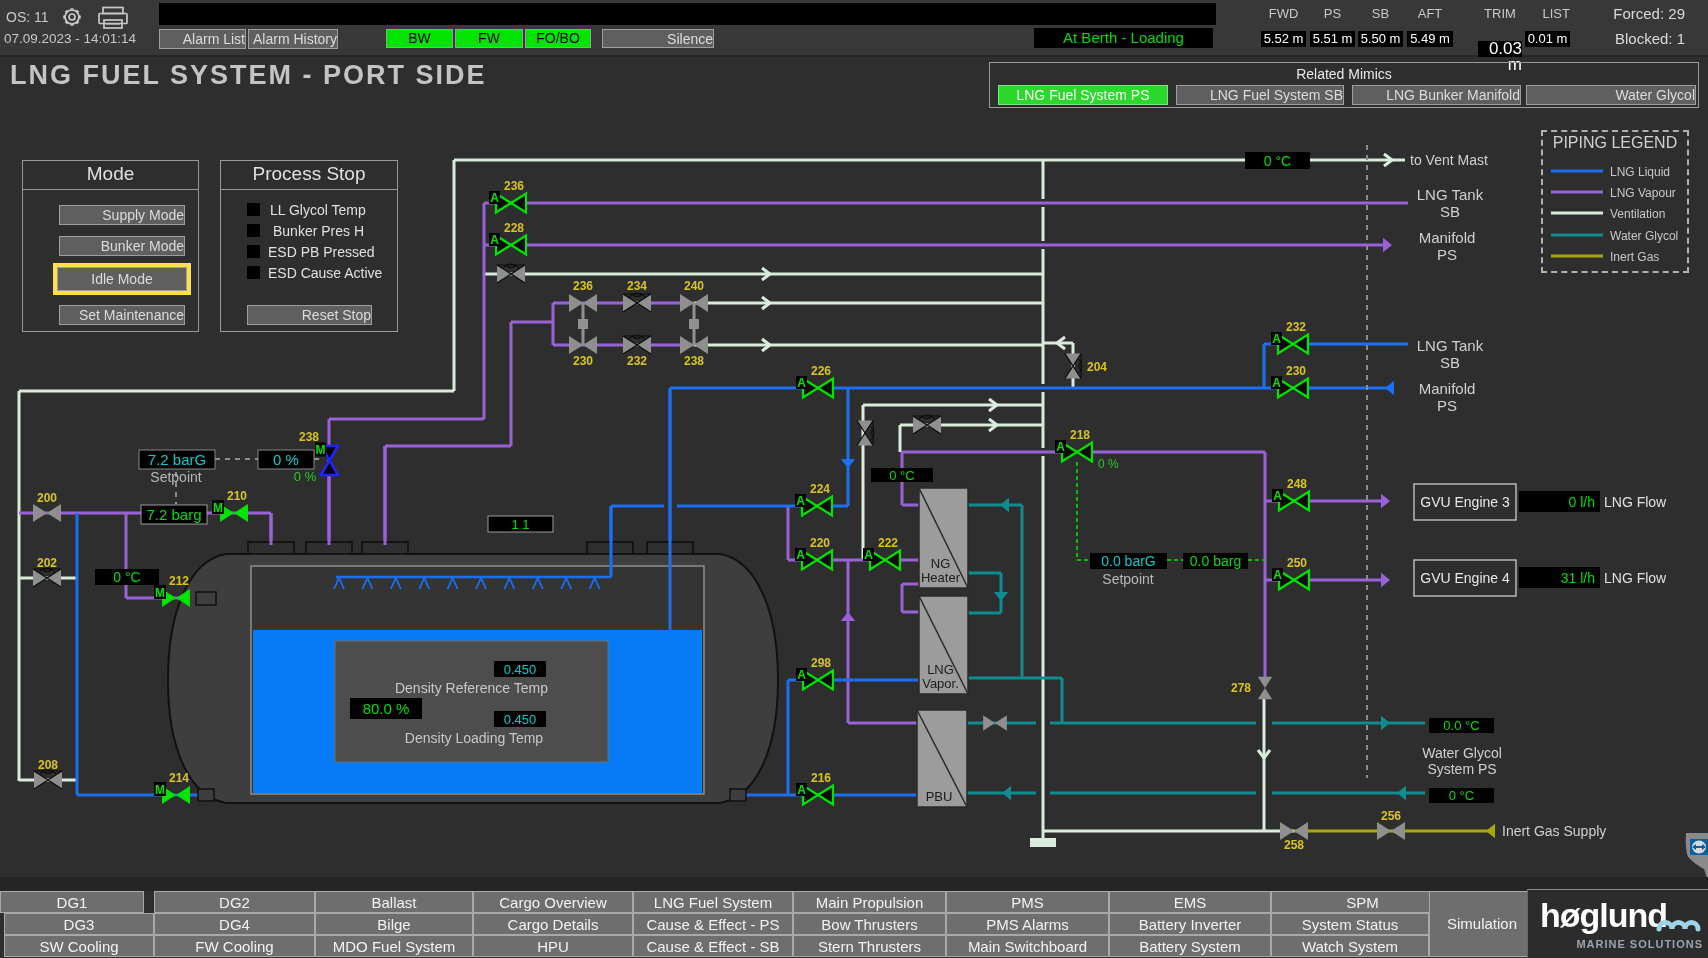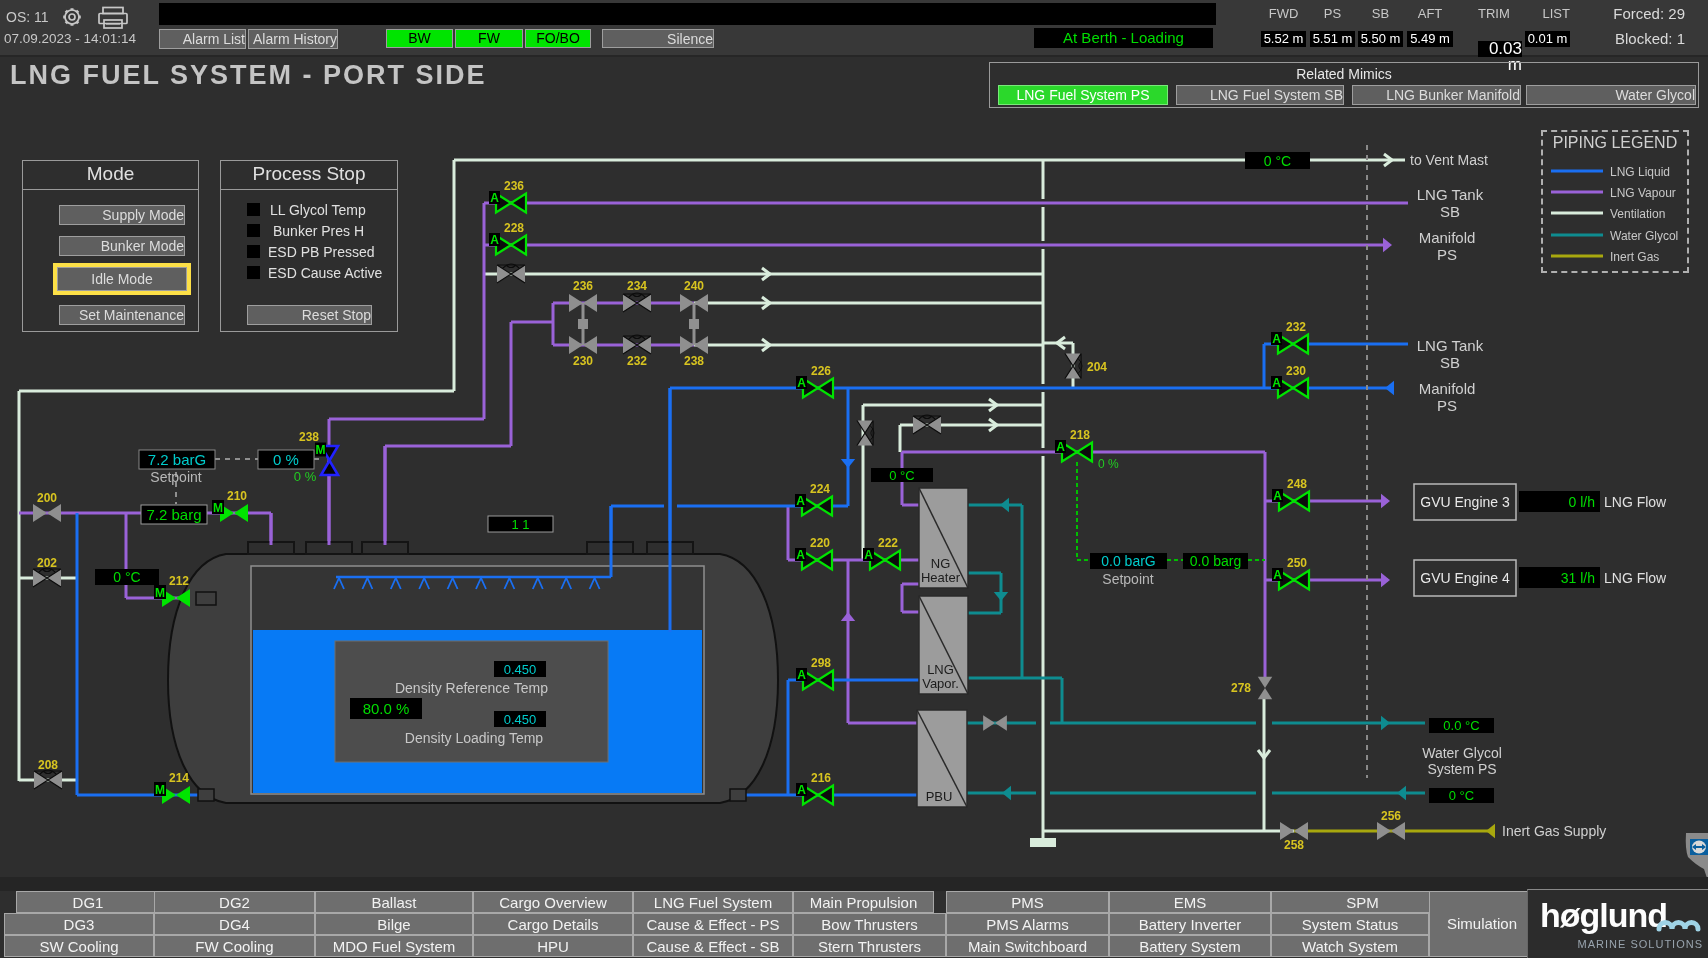--- a/index.html
+++ b/index.html
@@ -29,21 +29,21 @@
  <div class="btn" style="left:159px;top:29px;width:87px;height:20px">Alarm List</div>
  <div class="btn" style="left:248px;top:29px;width:90px;height:20px">Alarm History</div>
  <div class="gbtn" style="left:386px;top:29px;width:67px;height:19px">BW</div>
  <div class="gbtn" style="left:455px;top:29px;width:68px;height:19px">FW</div>
  <div class="gbtn" style="left:525px;top:29px;width:66px;height:19px">FO/BO</div>
  <div class="btn" style="left:602px;top:29px;width:112px;height:19px">Silence</div>
  <div class="abs" style="top:6px;font-size:13px;color:#c8c8c8;left:1261px;width:45px;text-align:center">FWD</div>
  <div class="abs" style="top:6px;font-size:13px;color:#c8c8c8;left:1310px;width:45px;text-align:center">PS</div>
  <div class="abs" style="top:6px;font-size:13px;color:#c8c8c8;left:1358px;width:45px;text-align:center">SB</div>
  <div class="abs" style="top:6px;font-size:13px;color:#c8c8c8;left:1407px;width:46px;text-align:center">AFT</div>
- <div class="abs" style="top:6px;font-size:13px;color:#c8c8c8;left:1478px;width:44px;">TRIM</div>
+ <div class="abs" style="top:6px;font-size:13px;color:#c8c8c8;left:1478px;width:44px;text-align:center">TRIM</div>
  <div class="abs" style="top:6px;font-size:13px;color:#c8c8c8;left:1525px;width:45px;text-align:right">LIST</div>
  <div class="abs" style="top:31px;left:1261px;width:45px;height:16px;background:#000;color:#fff;font-size:13px;text-align:center;line-height:16px">5.52 m</div>
  <div class="abs" style="top:31px;left:1310px;width:45px;height:16px;background:#000;color:#fff;font-size:13px;text-align:center;line-height:16px">5.51 m</div>
  <div class="abs" style="top:31px;left:1358px;width:45px;height:16px;background:#000;color:#fff;font-size:13px;text-align:center;line-height:16px">5.50 m</div>
  <div class="abs" style="top:31px;left:1407px;width:46px;height:16px;background:#000;color:#fff;font-size:13px;text-align:center;line-height:16px">5.49 m</div>
  <div class="abs" style="top:41px;left:1478px;width:44px;height:16px;background:#000;color:#fff;font-size:17px;text-align:right;line-height:16px">0.03 m</div>
  <div class="abs" style="top:31px;left:1525px;width:45px;height:16px;background:#000;color:#fff;font-size:13px;text-align:center;line-height:16px">0.01 m</div>
  <div class="abs" style="top:5px;left:1565px;width:120px;font-size:15px;color:#dadada;text-align:right">Forced: 29</div>
  <div class="abs" style="top:30px;left:1565px;width:120px;font-size:15px;color:#dadada;text-align:right">Blocked: 1</div>
 </div>
@@ -397,26 +397,26 @@
  <div class="abs" style="left:67px;top:97px;font-size:12px;color:#c8c8c8">Water Glycol</div>
  <div class="abs" style="left:67px;top:118px;font-size:12px;color:#c8c8c8">Inert Gas</div>
 </div>
 <svg class="abs" style="left:1682px;top:831px" width="26" height="50">
     <path d="M4,2 L26,2 L26,50 L22,38 Q14,34 6,26 Q3,18 4,2 Z" fill="#8a8a8a"></path>
     <rect x="8" y="8" width="18" height="16" fill="#0a5f9e"></rect>
     <ellipse cx="17" cy="16" rx="7" ry="6.5" fill="#d8d8d8"></ellipse>
     <path d="M10,16 l4,-3 v2 h6 v-2 l4,3 l-4,3 v-2 h-6 v2 Z" fill="#0a5f9e"></path>
   </svg>
 <div class="abs" style="left:0;top:877px;width:1708px;height:14px;background:#252525"></div>
-<div class="navc" style="left:16px;top:891px;width:144px;height:22px;line-height:21px">DG1</div>
+<div class="navc" style="left:0;top:891px;width:144px;height:22px;line-height:21px">DG1</div>
 <div class="navc" style="left:154px;top:891px;width:161px;height:22px;line-height:21px">DG2</div>
 <div class="navc" style="left:315px;top:891px;width:158px;height:22px;line-height:21px">Ballast</div>
 <div class="navc" style="left:473px;top:891px;width:160px;height:22px;line-height:21px">Cargo Overview</div>
 <div class="navc" style="left:633px;top:891px;width:160px;height:22px;line-height:21px">LNG Fuel System</div>
-<div class="navc" style="left:793px;top:891px;width:141px;height:22px;line-height:21px">Main Propulsion</div>
+<div class="navc" style="left:793px;top:891px;width:153px;height:22px;line-height:21px">Main Propulsion</div>
 <div class="navc" style="left:946px;top:891px;width:163px;height:22px;line-height:21px">PMS</div>
 <div class="navc" style="left:1109px;top:891px;width:162px;height:22px;line-height:21px">EMS</div>
 <div class="navc" style="left:1271px;top:891px;width:183px;height:22px;line-height:21px">SPM</div>
 <div class="navc" style="left:4px;top:913px;width:150px;height:22px;line-height:21px">DG3</div>
 <div class="navc" style="left:154px;top:913px;width:161px;height:22px;line-height:21px">DG4</div>
 <div class="navc" style="left:315px;top:913px;width:158px;height:22px;line-height:21px">Bilge</div>
 <div class="navc" style="left:473px;top:913px;width:160px;height:22px;line-height:21px">Cargo Details</div>
 <div class="navc" style="left:633px;top:913px;width:160px;height:22px;line-height:21px">Cause &amp; Effect - PS</div>
 <div class="navc" style="left:793px;top:913px;width:153px;height:22px;line-height:21px">Bow Thrusters</div>
 <div class="navc" style="left:946px;top:913px;width:163px;height:22px;line-height:21px">PMS Alarms</div>
@@ -430,14 +430,14 @@
 <div class="navc" style="left:793px;top:935px;width:153px;height:22px;line-height:21px">Stern Thrusters</div>
 <div class="navc" style="left:946px;top:935px;width:163px;height:22px;line-height:21px">Main Switchboard</div>
 <div class="navc" style="left:1109px;top:935px;width:162px;height:22px;line-height:21px">Battery System</div>
 <div class="navc" style="left:1271px;top:935px;width:158px;height:22px;line-height:21px">Watch System</div>
 <div class="navc" style="left:1429px;top:891px;width:106px;height:66px;line-height:64px">Simulation</div>
 <div class="abs" style="left:1527px;top:889px;width:181px;height:69px;background:#2c2c2c;border-top:1px solid #888;border-left:1px solid #666">
  <div class="abs" style="left:12px;top:6px;font-size:34px;font-weight:bold;color:#fdfdfd;letter-spacing:-1px">høglund</div>
  <svg class="abs" style="left:128px;top:28px" width="46" height="16">
       <path d="M3,11 a6.5,6.5 0 0 1 13,0 a6.5,6.5 0 0 1 13,0 a6.5,6.5 0 0 1 13,0" fill="none" stroke="#9fd3e6" stroke-width="5" stroke-linecap="round"></path>
     </svg>
- <div class="abs" style="left:0px;top:48px;width:175px;text-align:right;font-size:11px;letter-spacing:1px;color:#99a4ae;font-weight:normal">MARINE SOLUTIONS</div>
+ <div class="abs" style="left:0px;top:48px;width:175px;text-align:right;font-size:11px;letter-spacing:1px;color:#99a4ae;font-weight:bold">MARINE SOLUTIONS</div>
 </div>
 
 </body></html>

